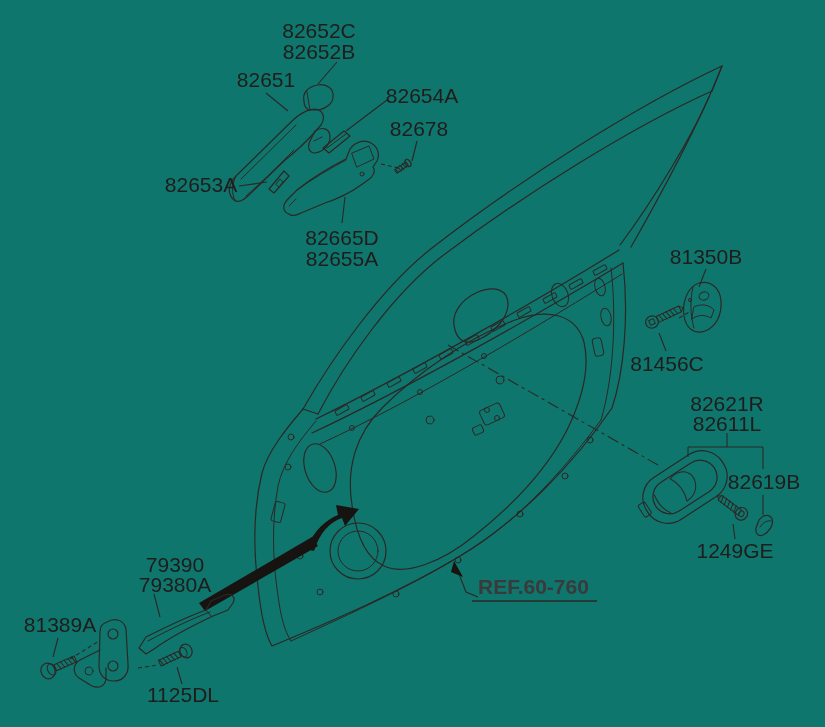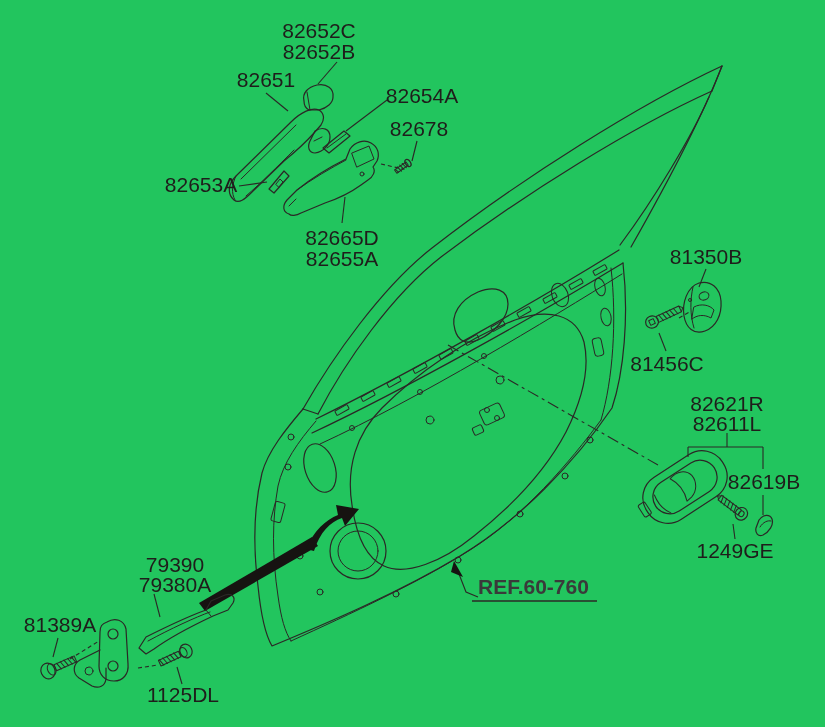--- a/index.html
+++ b/index.html
@@ -1,16 +1,16 @@
 <!DOCTYPE html>
 <html><head>
 <meta charset="utf-8">
 <style>
   html,body{margin:0;padding:0;background:#ffffff;width:825px;height:727px;overflow:hidden;}
-  .stage{position:relative;width:825px;height:727px;background:#22c55e;font-family:"Liberation Sans",sans-serif;}
+  .stage{position:relative;width:825px;height:727px;background:#0f766e;font-family:"Liberation Sans",sans-serif;}
   svg{display:block;}
   .ln{fill:none;stroke:#2b2826;stroke-width:1.2;stroke-linecap:round;stroke-linejoin:round;}
   .thin{fill:none;stroke:#2b2826;stroke-width:1;stroke-linecap:round;stroke-linejoin:round;}
   .leader{fill:none;stroke:#2b2826;stroke-width:1.1;}
   .dashed{fill:none;stroke:#2b2826;stroke-width:1.1;stroke-dasharray:4 3;}
   .dashdot{fill:none;stroke:#2b2826;stroke-width:1.1;stroke-dasharray:12 4 3 4;}
   .blk{fill:#161311;stroke:none;}
   text.part{font-family:"Liberation Sans",sans-serif;font-size:21px;fill:#1f1d1b;}
   text.ref{font-family:"Liberation Sans",sans-serif;font-size:21px;font-weight:bold;fill:#3a3a3a;}
 </style>

